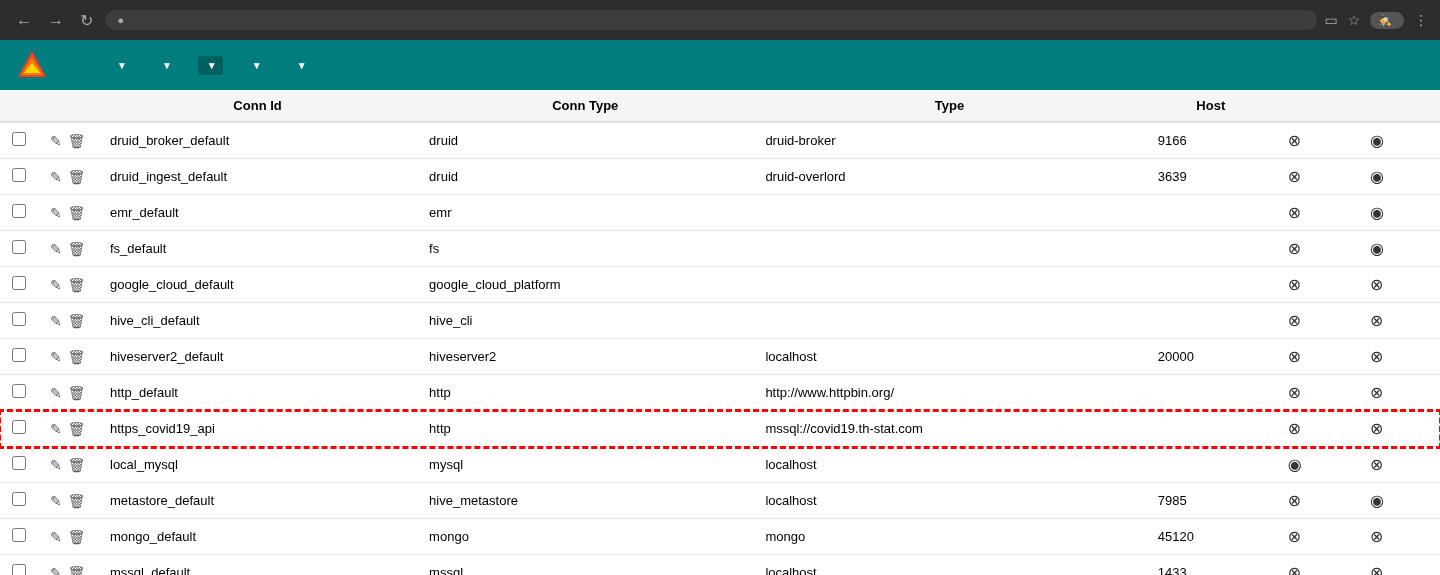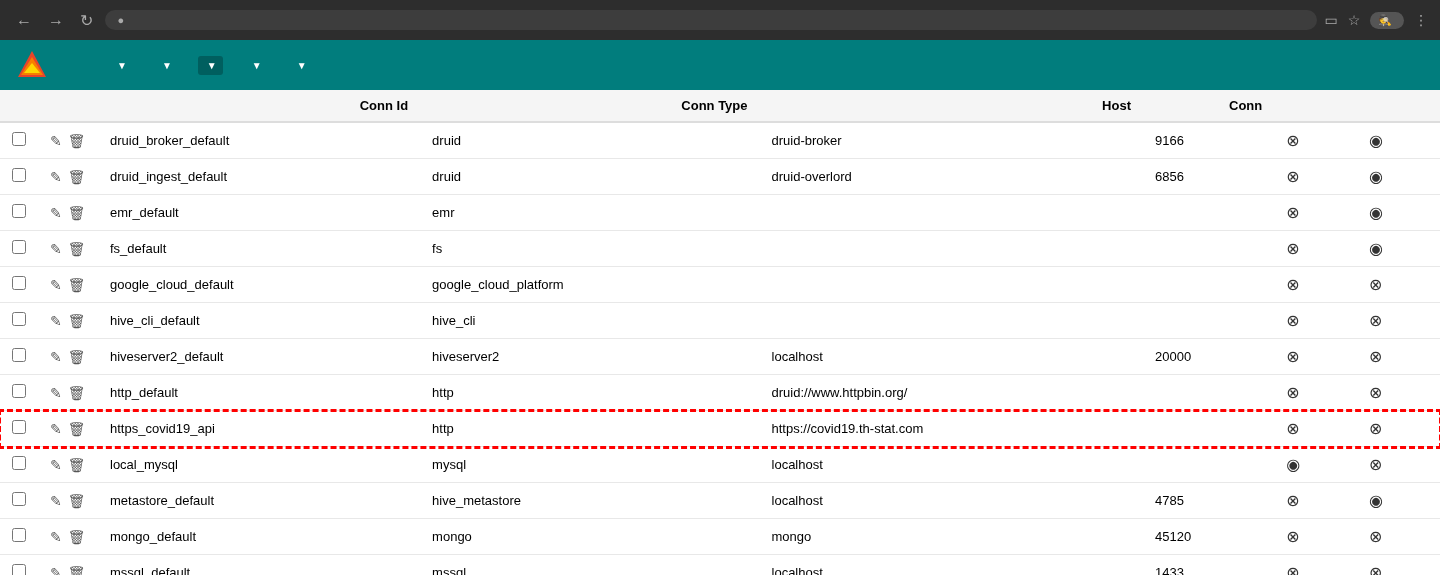--- a/index.html
+++ b/index.html
@@ -106,21 +106,21 @@
     }
     table {
       width: 100%;
       border-collapse: collapse;
     }
     thead tr {
       background: #f5f5f5;
     }
     th {
       padding: 8px 12px;
-      text-align: right;
+      text-align: center;
       font-weight: bold;
       font-size: 13px;
       border-bottom: 2px solid #ddd;
       white-space: nowrap;
     }
     td {
       padding: 8px 12px;
       border-bottom: 1px solid #e8e8e8;
       font-size: 13px;
       vertical-align: middle;
@@ -205,22 +205,22 @@
 </div>
 
 <div class="table-container">
   <table>
     <thead>
       <tr>
         <th class="check-col"></th>
         <th class="action-col"></th>
         <th>Conn Id</th>
         <th>Conn Type</th>
+        <th>Type</th>
         <th>Host</th>
-        <th>Conn</th>
         <th></th>
         <th></th>
       </tr>
     </thead>
     <tbody id="table-body">
     <tr>
     <td class="check-col">
       <input type="checkbox" style="">
     </td>
     <td class="action-col">
@@ -242,21 +242,21 @@
     </td>
     <td class="action-col">
       <div class="action-icons">
         <span class="edit-icon">✎</span>
         <span class="delete-icon">🗑</span>
       </div>
     </td>
     <td>druid_ingest_default</td>
     <td>druid</td>
     <td>druid-overlord</td>
-    <td>6856</td>
+    <td>3639</td>
     <td><span style="font-size:16px;color:#333;">⊗</span></td>
     <td><span style="font-size:16px;color:#333;">◉</span></td>
   </tr>
         <tr>
     <td class="check-col">
       <input type="checkbox" style="">
     </td>
     <td class="action-col">
       <div class="action-icons">
         <span class="edit-icon">✎</span>
@@ -343,38 +343,38 @@
       <input type="checkbox" style="">
     </td>
     <td class="action-col">
       <div class="action-icons">
         <span class="edit-icon">✎</span>
         <span class="delete-icon">🗑</span>
       </div>
     </td>
     <td>http_default</td>
     <td>http</td>
-    <td>druid://www.httpbin.org/</td>
+    <td>http://www.httpbin.org/</td>
     <td></td>
     <td><span style="font-size:16px;color:#333;">⊗</span></td>
     <td><span style="font-size:16px;color:#333;">⊗</span></td>
   </tr>
         <tr class="highlighted-row" style="outline: red dashed 3px; outline-offset: -1px;">
     <td class="check-col">
       <input type="checkbox" style="">
     </td>
     <td class="action-col">
       <div class="action-icons">
         <span class="edit-icon">✎</span>
         <span class="delete-icon">🗑</span>
       </div>
     </td>
     <td>https_covid19_api</td>
     <td>http</td>
-    <td>https://covid19.th-stat.com</td>
+    <td>mssql://covid19.th-stat.com</td>
     <td></td>
     <td><span style="font-size:16px;color:#333;">⊗</span></td>
     <td><span style="font-size:16px;color:#333;">⊗</span></td>
   </tr>
         <tr>
     <td class="check-col">
       <input type="checkbox" style="">
     </td>
     <td class="action-col">
       <div class="action-icons">
@@ -395,21 +395,21 @@
     </td>
     <td class="action-col">
       <div class="action-icons">
         <span class="edit-icon">✎</span>
         <span class="delete-icon">🗑</span>
       </div>
     </td>
     <td>metastore_default</td>
     <td>hive_metastore</td>
     <td>localhost</td>
-    <td>4785</td>
+    <td>7985</td>
     <td><span style="font-size:16px;color:#333;">⊗</span></td>
     <td><span style="font-size:16px;color:#333;">◉</span></td>
   </tr>
         <tr>
     <td class="check-col">
       <input type="checkbox" style="">
     </td>
     <td class="action-col">
       <div class="action-icons">
         <span class="edit-icon">✎</span>

